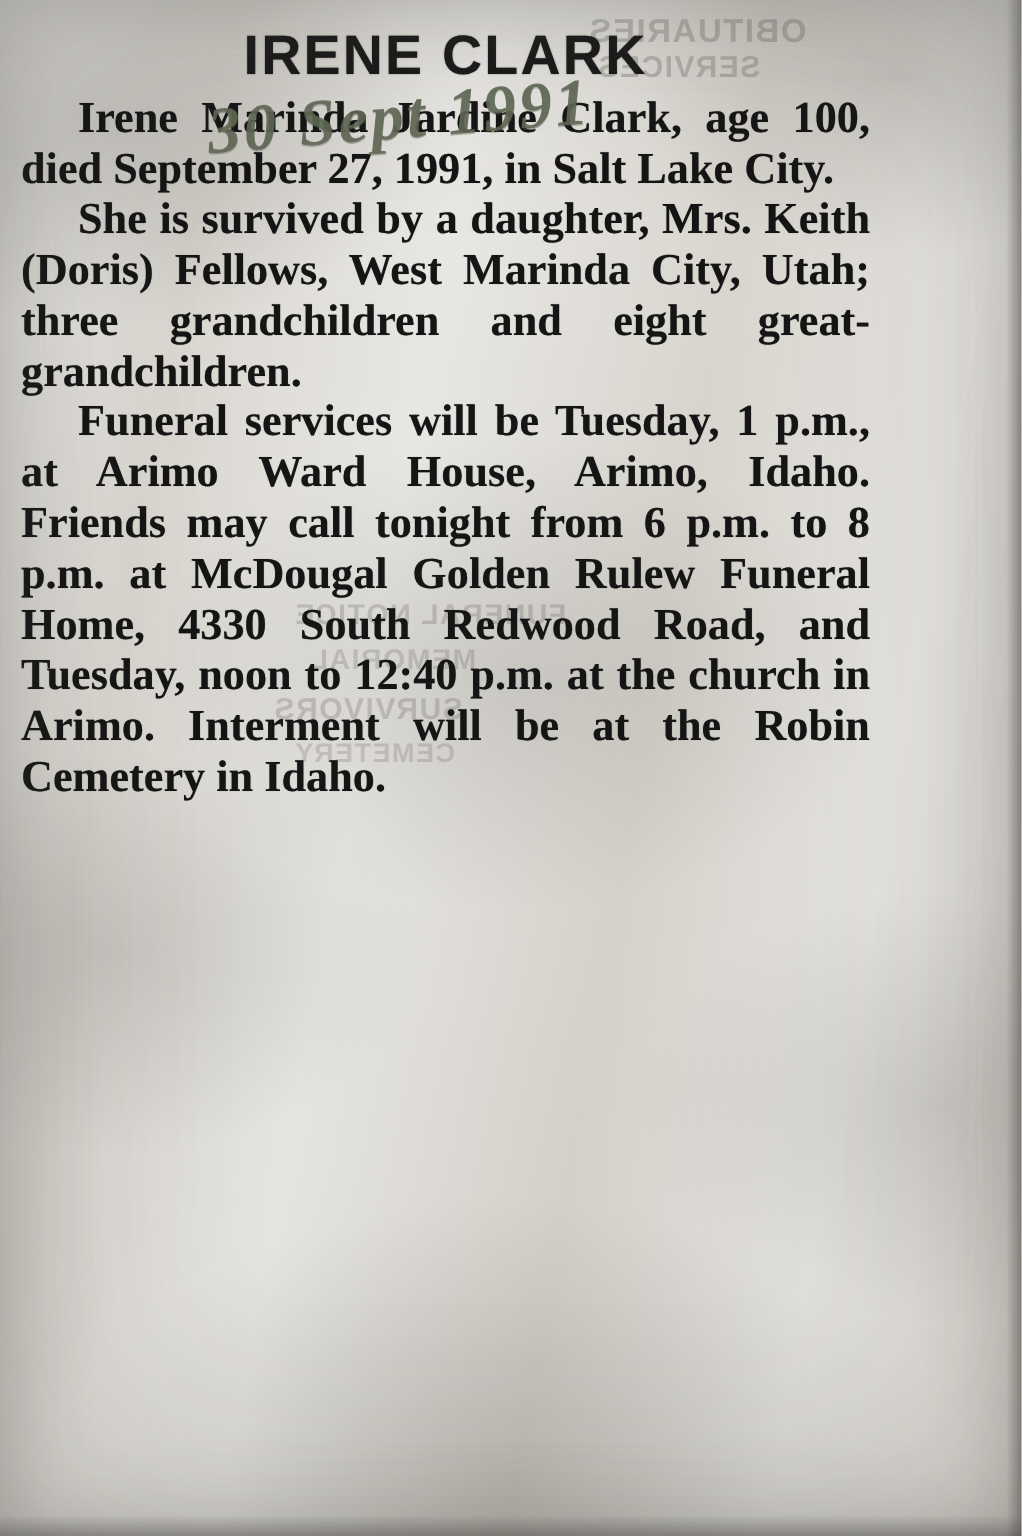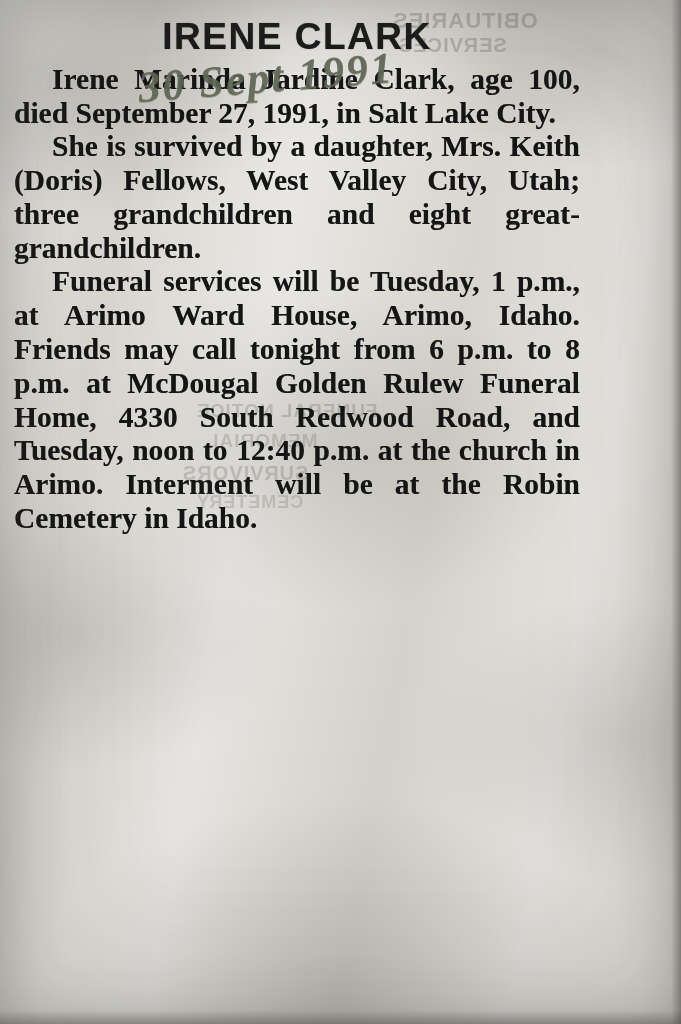--- a/index.html
+++ b/index.html
@@ -145,21 +145,21 @@
   <span class="bleed b3">FUNERAL NOTICE</span>
   <span class="bleed b4">MEMORIAL</span>
   <span class="bleed b5">SURVIVORS</span>
   <span class="bleed b6">CEMETERY</span>
 
   <div id="article">
     <h1 id="headline">IRENE CLARK</h1>
 
     <div id="body-text">
       <p>Irene Marinda Jardine Clark, age 100, died September 27, 1991, in Salt Lake City.</p>
-      <p>She is survived by a daughter, Mrs. Keith (Doris) Fellows, West Valley City, Utah; three grandchildren and eight great-grandchildren.</p>
+      <p>She is survived by a daughter, Mrs. Keith (Doris) Fellows, West Marinda City, Utah; three grandchildren and eight great-grandchildren.</p>
       <p class="last">Funeral services will be Tuesday, 1 p.m., at Arimo Ward House, Arimo, Idaho. Friends may call tonight from 6 p.m. to 8 p.m. at McDougal Golden Rulew Funeral Home, 4330 South Redwood Road, and Tuesday, noon to 12:40 p.m. at the church in Arimo. Interment will be at the Robin Cemetery in Idaho.</p>
     </div>
   </div>
 
   <div id="handwritten-date">30 Sept 1991</div>
 
   <div id="edge-right"></div>
   <div id="edge-bottom"></div>
   <div id="vignette"></div>
 </div>

